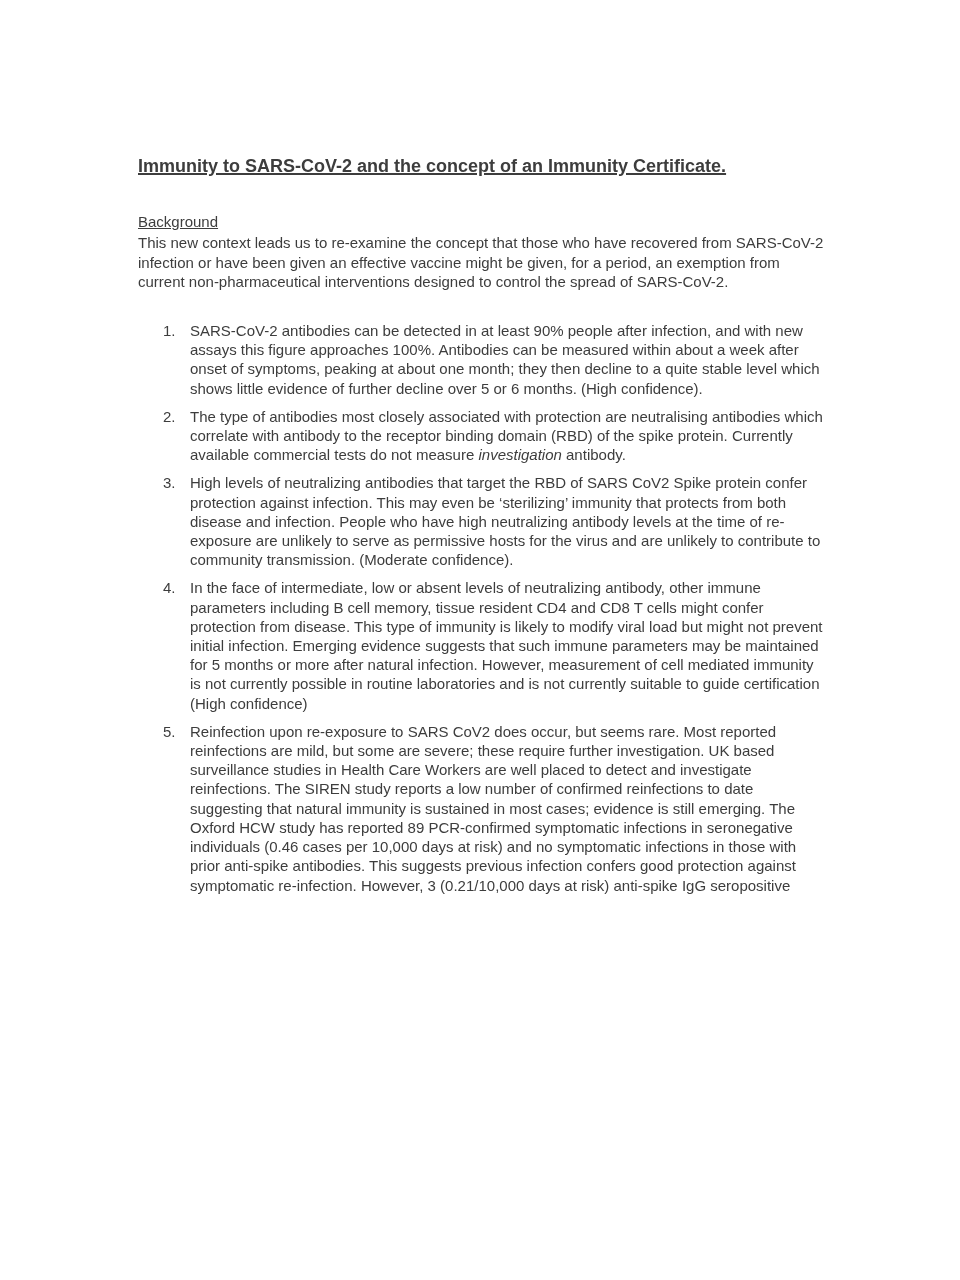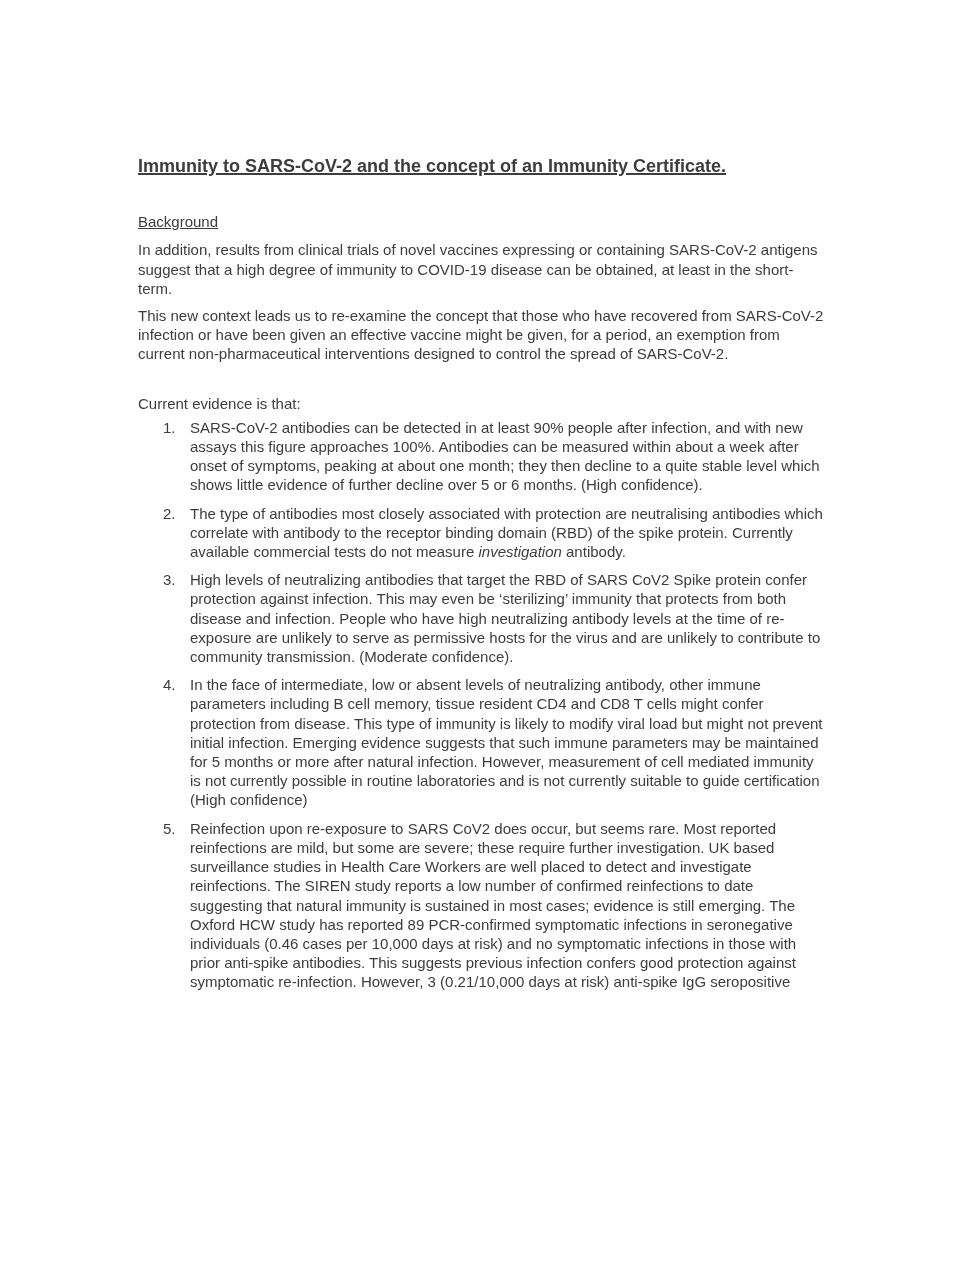--- a/index.html
+++ b/index.html
@@ -26,21 +26,21 @@
   }
   .doc-title {
     font-weight: bold;
     text-decoration: underline;
     text-decoration-thickness: 2px;
     font-size: 18px;
     margin: 0 0 36px 0;
   }
   .section-heading {
     text-decoration: underline;
-    margin: 0 0 9px 0;
+    margin: 0 0 2px 0;
   }
   .para {
     margin: 0 0 8px 0;
   }
   .evidence {
     margin-top: 30px;
   }
   .intro {
     margin: 0 0 5px 0;
   }
@@ -66,26 +66,24 @@
 </head>
 <body>
 
 <div class="page">
   <div class="content">
 
     <h1 class="doc-title">Immunity to SARS-CoV-2 and the concept of an Immunity Certificate.</h1>
 
     <div>
       <div class="section-heading">Background</div>
-      <p class="para">In addition, results from clinical trials of novel vaccines expressing or containing SARS-CoV-2 antigens suggest that a high degree of immunity to COVID-19 disease can be obtained, at least in the short-term.</p>
       <p class="para">This new context leads us to re-examine the concept that those who have recovered from SARS-CoV-2 infection or have been given an effective vaccine might be given, for a period, an exemption from current non-pharmaceutical interventions designed to control the spread of SARS-CoV-2.</p>
     </div>
 
     <div class="evidence">
-      <p class="intro">Current evidence is that:</p>
 
       <div class="list">
 
         <div class="list-item">
           <span class="num">1.</span>
           <div class="li-text">SARS-CoV-2 antibodies can be detected in at least 90% people after infection, and with new assays this figure approaches 100%. Antibodies can be measured within about a week after onset of symptoms, peaking at about one month; they then decline to a quite stable level which shows little evidence of further decline over 5 or 6 months. (High confidence).</div>
         </div>
 
         <div class="list-item">
           <span class="num">2.</span>

